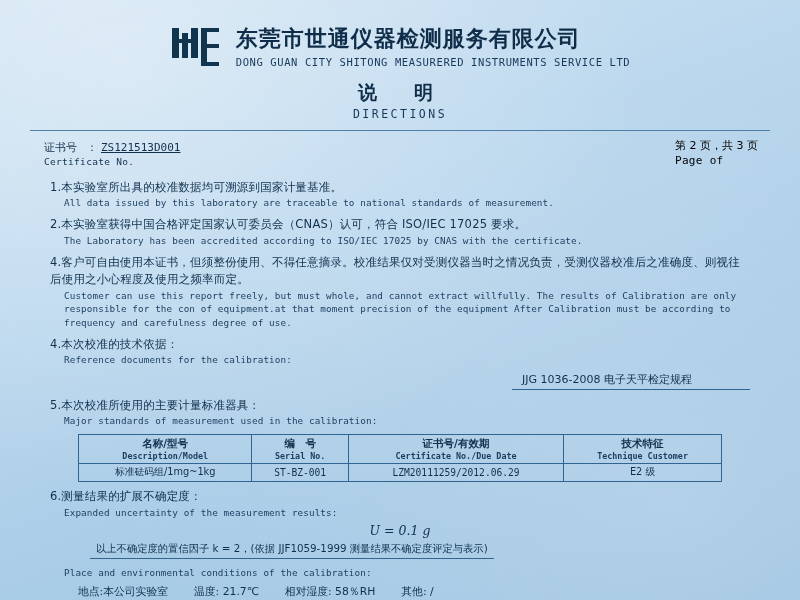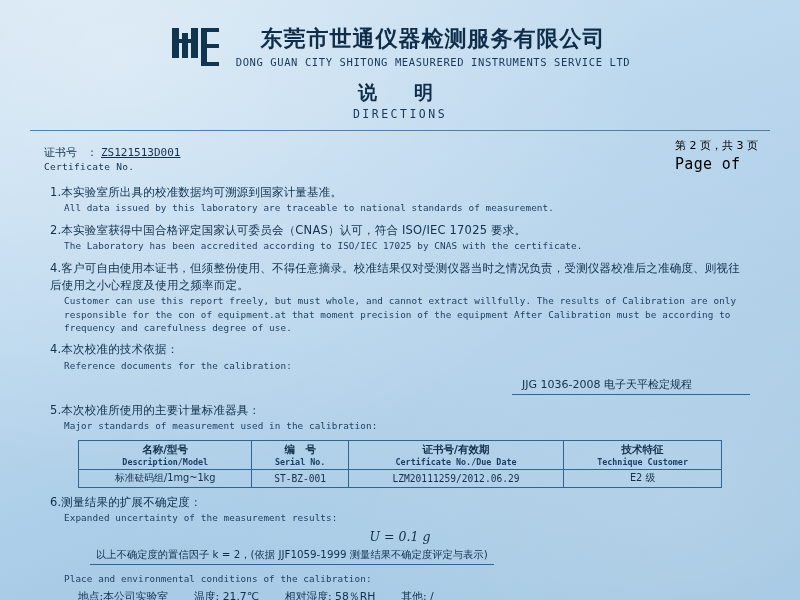--- a/index.html
+++ b/index.html
@@ -37,21 +37,21 @@
     gap: 14px;
     margin-top: 14px;
   }
   .logo {
     width: 52px; height: 46px;
     position: relative;
     flex: 0 0 auto;
   }
   .logo svg { display:block; }
   .company {
-    text-align: center;
+    text-align: left;
     line-height: 1.25;
   }
   .company .cn {
     font-size: 22px;
     font-weight: bold;
     letter-spacing: 1px;
     color: #0f2d49;
     font-family: "DejaVu Sans", sans-serif;
   }
   .company .en {
@@ -110,21 +110,21 @@
     font-size: 11px;
   }
   .pageno {
     text-align: left;
     font-family: "DejaVu Sans", sans-serif;
     font-size: 11px;
     line-height: 1.35;
   }
   .pageno .en {
     font-family: "DejaVu Sans Mono", monospace;
-    font-size: 15px;
+    font-size: 11px;
     letter-spacing: .3px;
   }
 
   
   .body {
     margin: 10px 24px 0 24px;
   }
   .item { margin-bottom: 7px; }
   .cnline {
     font-family: "DejaVu Sans", sans-serif;

